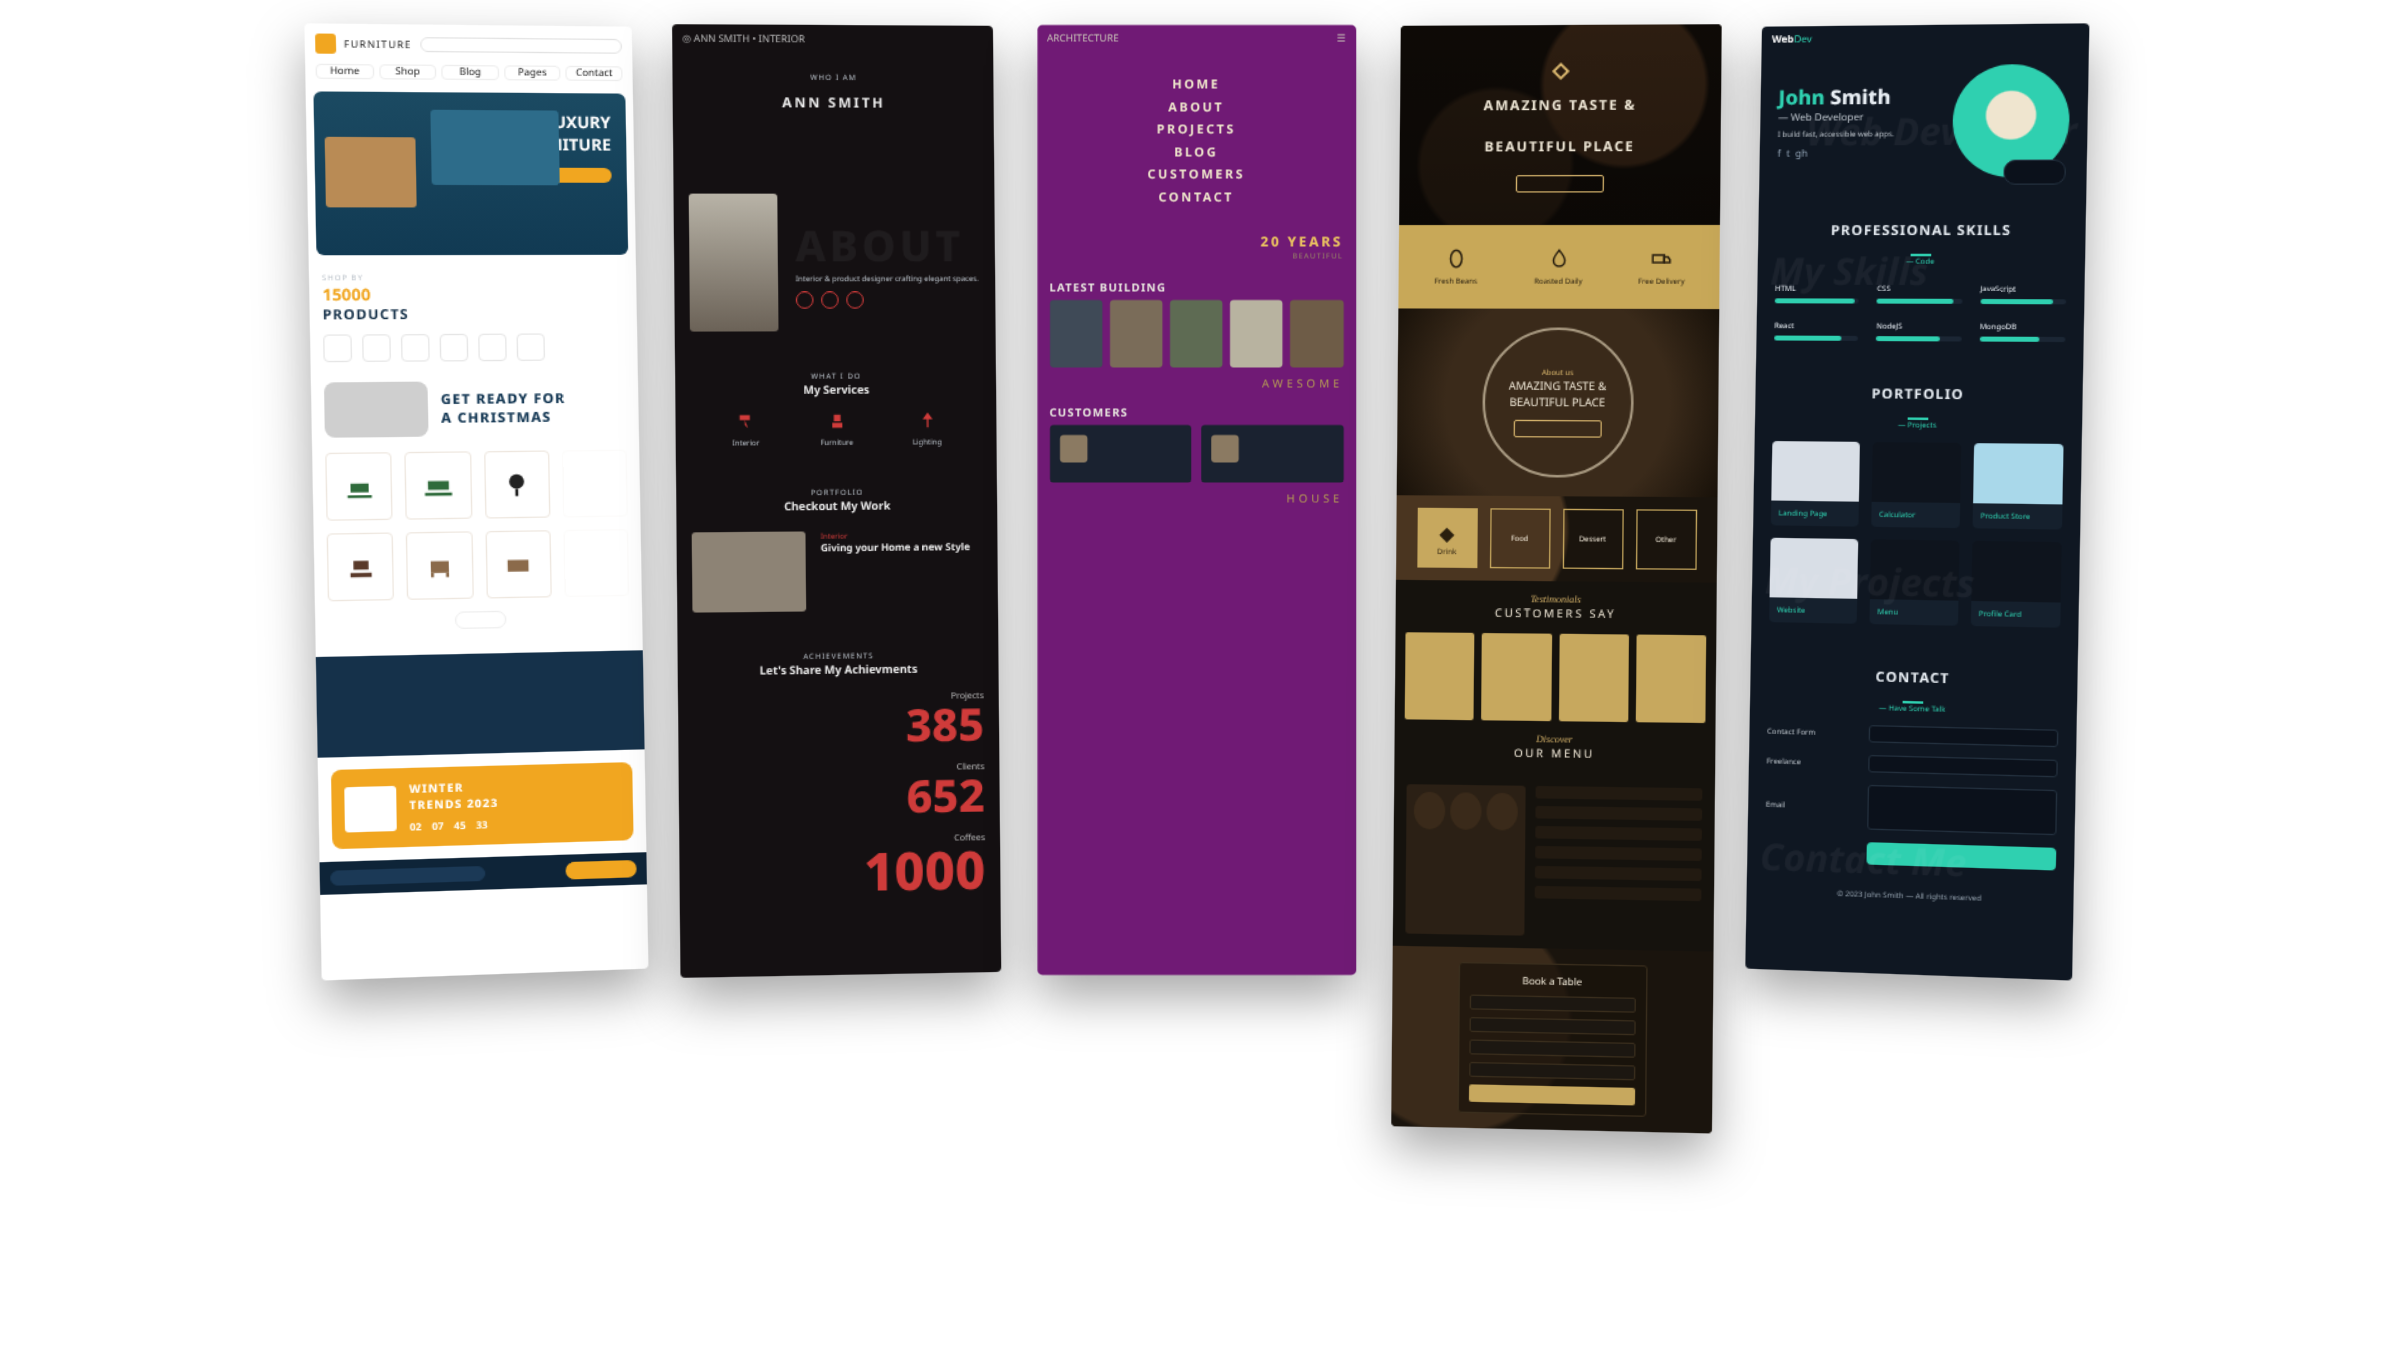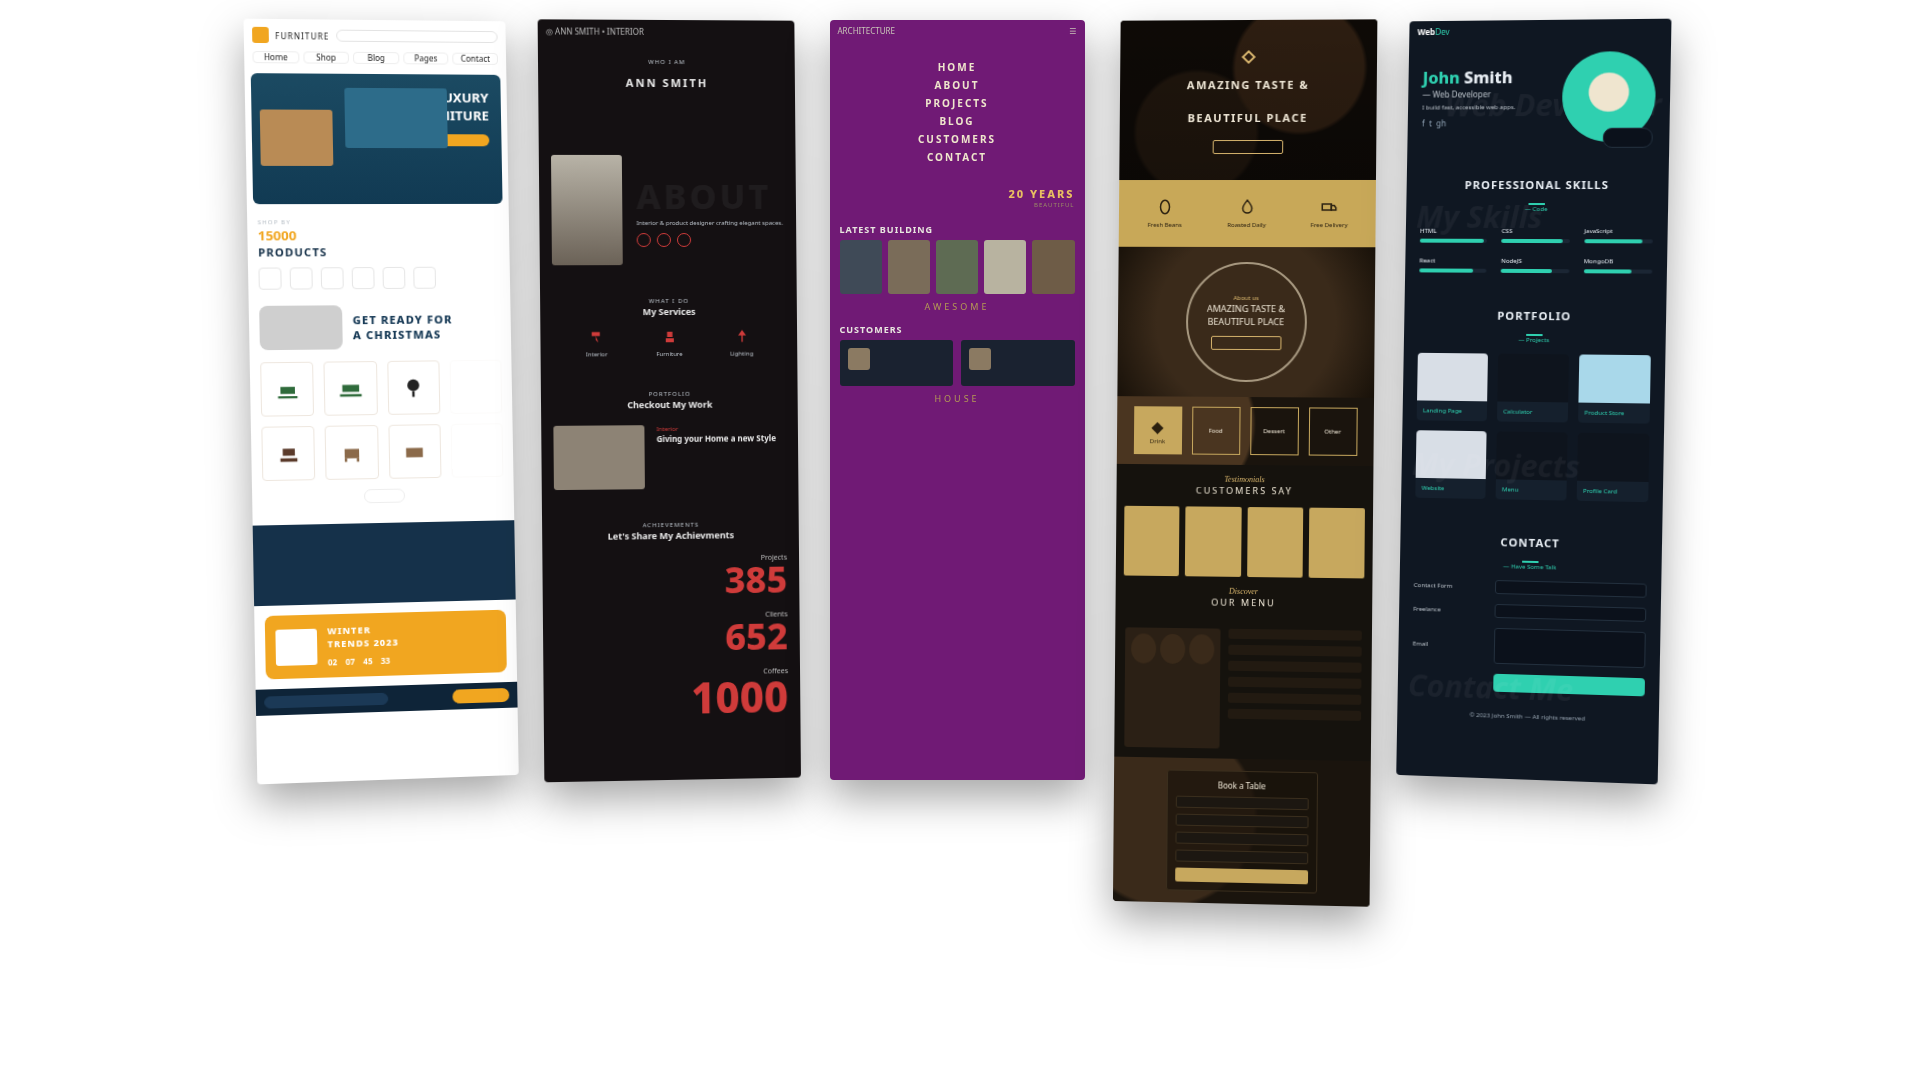--- a/index.html
+++ b/index.html
@@ -87,21 +87,21 @@
   .arch .menu .item { display:block; margin:4px 0; font-size:10px; }
   .arch .aboutbox { display:flex; gap:10px; align-items:flex-start; padding:8px 10px; }
   .arch .aboutbox .txt{flex:1}
   .arch .aboutbox .img { width:90px; height:56px; background:#6a5a44; border-radius:3px; }
   .arch .ybadge { text-align:right; color:#e8bf61; font-weight:800; letter-spacing:2px; padding:2px 10px 8px; }
   .arch .ybadge .sub { display:block; color:#9a8c66; font-weight:400; letter-spacing:1px; }
   .arch .h3 { padding:6px 10px 4px; font-weight:700; letter-spacing:1px; }
   .arch .thumbs { display:grid; grid-template-columns:repeat(5,1fr); gap:6px; padding:0 10px 6px; }
   .arch .thumbs div{height:54px;border-radius:3px;}
   .arch .t1{background:#3f4a57}.arch .t2{background:#7a6c59}.arch .t3{background:#5e6b53}.arch .t4{background:#b8b3a0}.arch .t5{background:#6e5c47}
-  .arch .awlabel{ text-align:center; color:#b49a55; letter-spacing:3px; padding:0 10px 4px;}
+  .arch .awlabel{ text-align:right; color:#b49a55; letter-spacing:3px; padding:0 10px 4px;}
   .arch .custs { display:grid; grid-template-columns:1fr 1fr; gap:8px; padding:0 10px; }
   .arch .cust { height:46px; background:#1a2230; border-radius:3px; position:relative; }
   .arch .cust::before{content:"";position:absolute;left:8px;top:8px;width:22px;height:22px;background:#8b7a62;border-radius:3px;}
   .arch .subscribe{padding:10px;}
   .arch .inp{height:14px;background:#0b111b;border:1px solid #2a3445;border-radius:3px;}
 
   
   .cafe { background:#15120d; color:#efe7d6; }
   .cafe .hero { height:160px; background:linear-gradient(180deg,rgba(0,0,0,.5),rgba(0,0,0,.6)),
     radial-gradient(circle at 70% 30%, #5a3b22 0 30%, transparent 32%),

